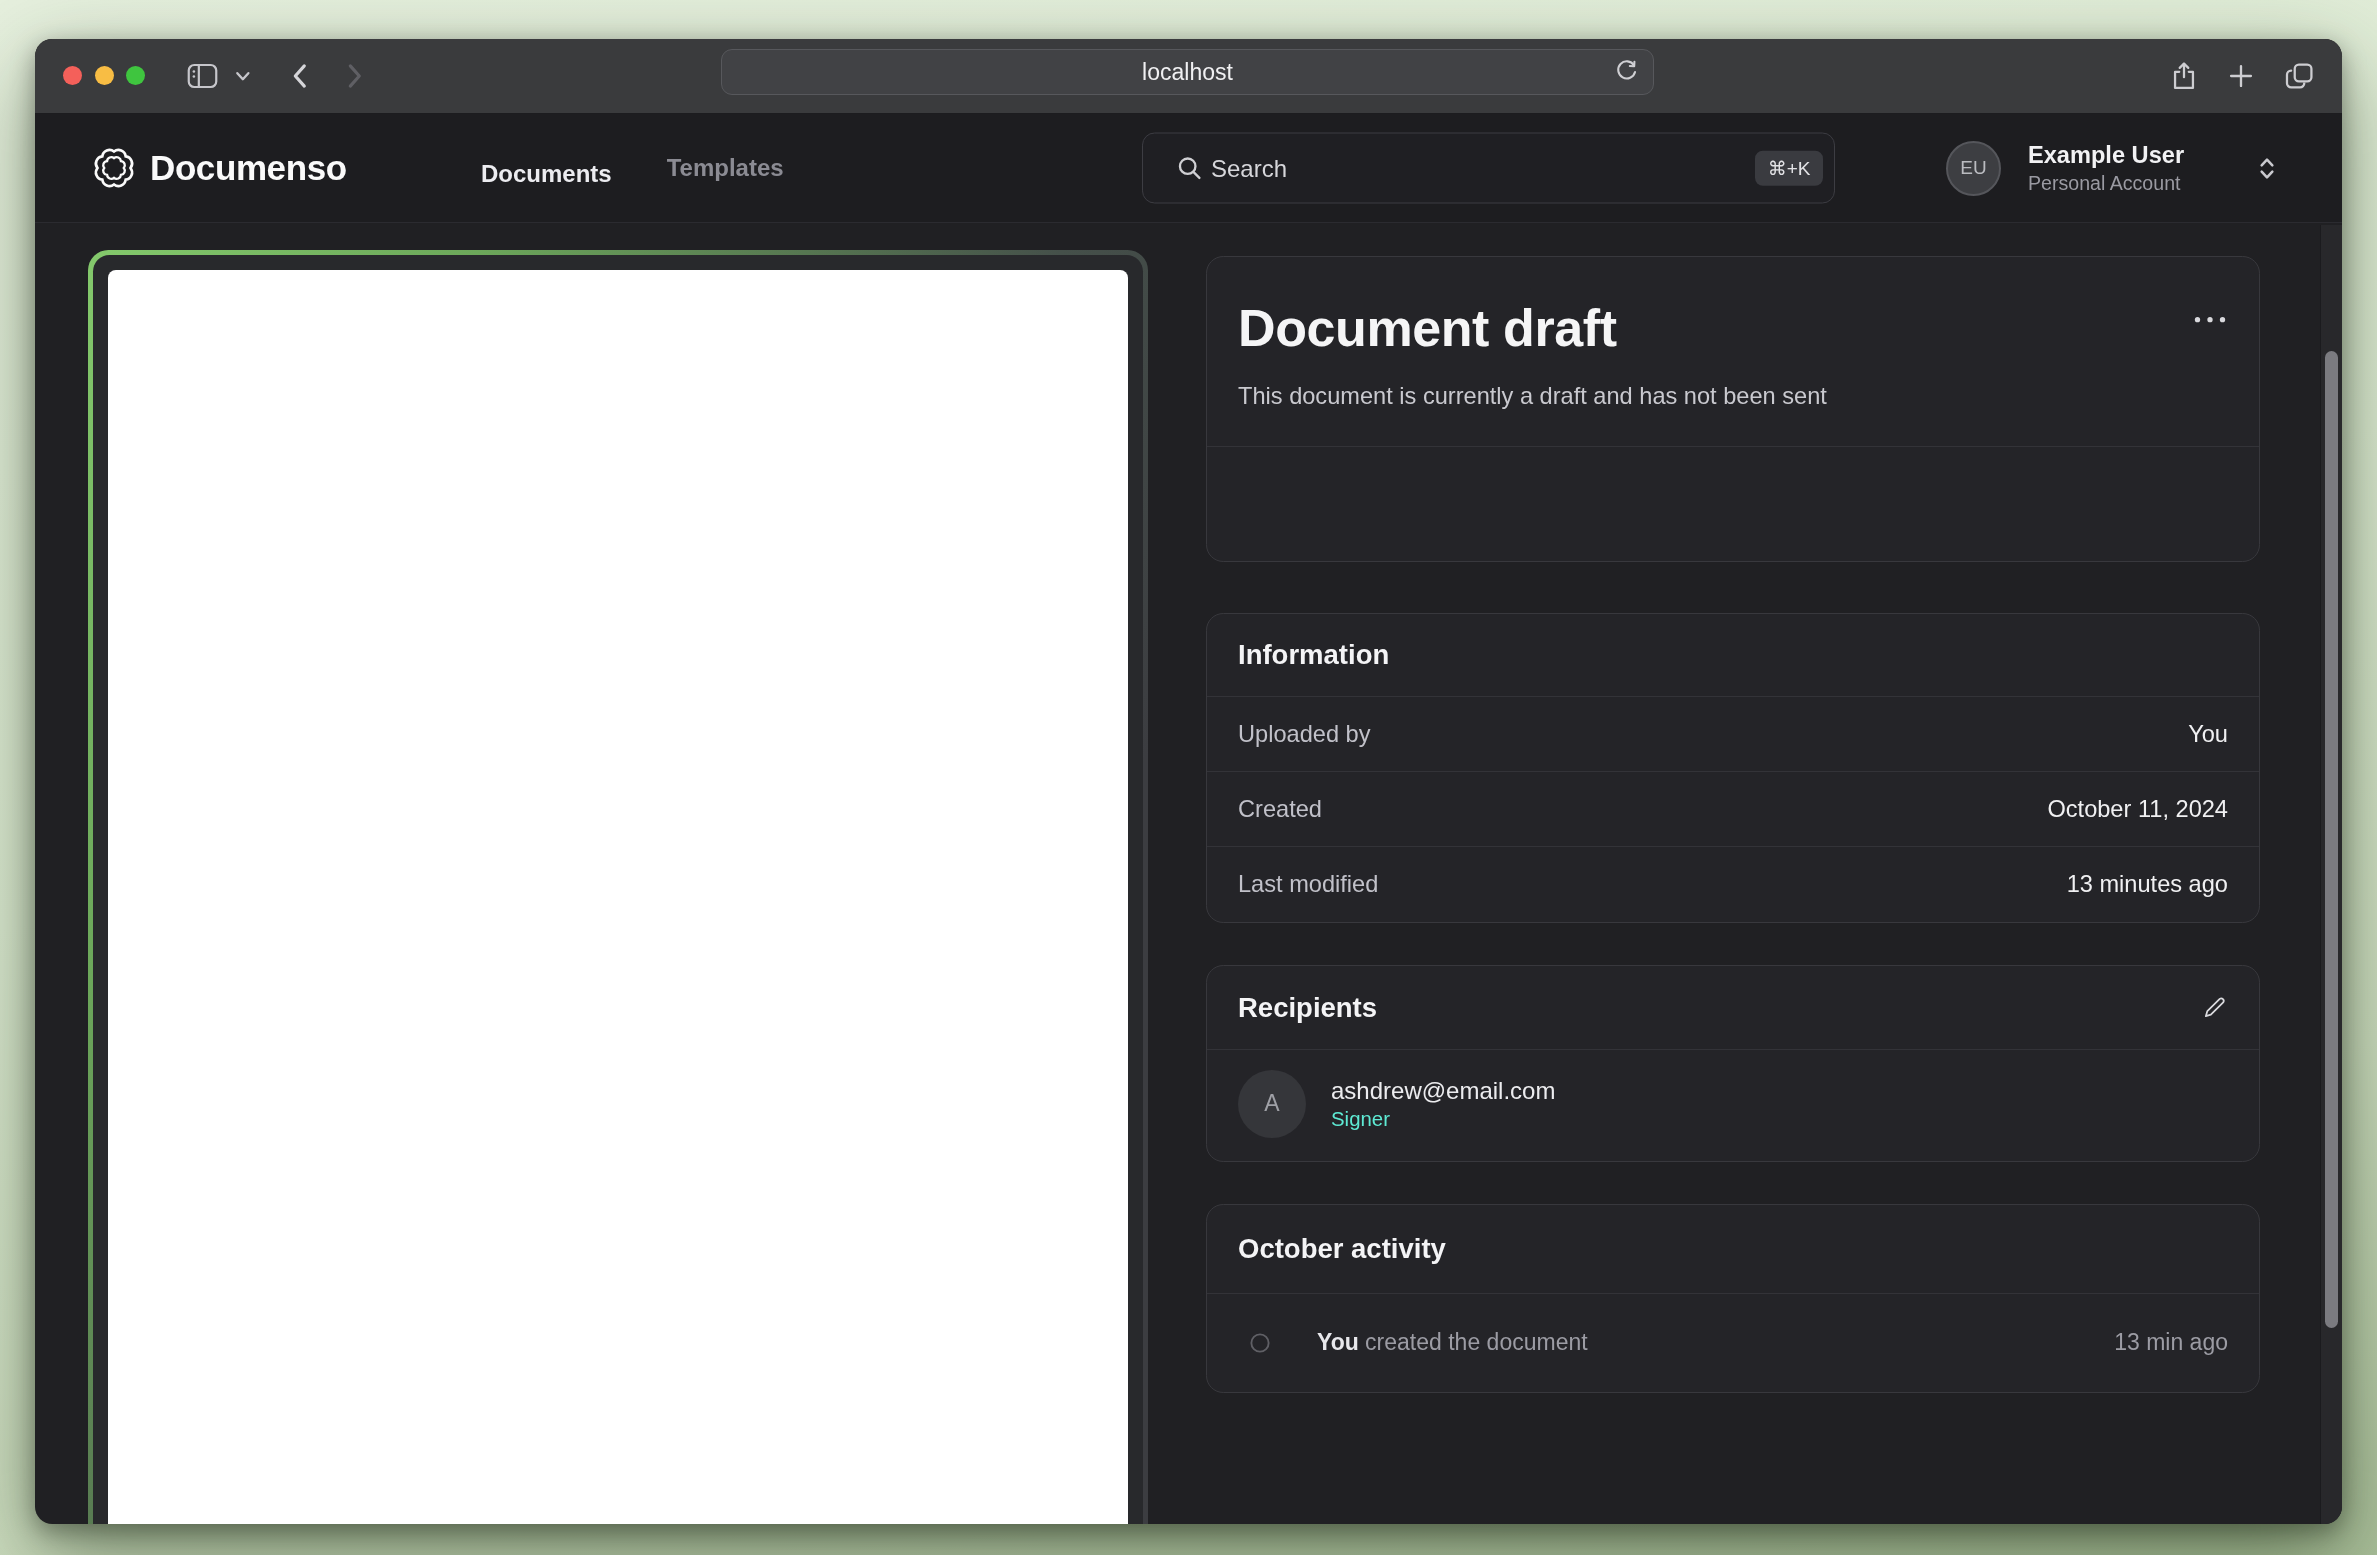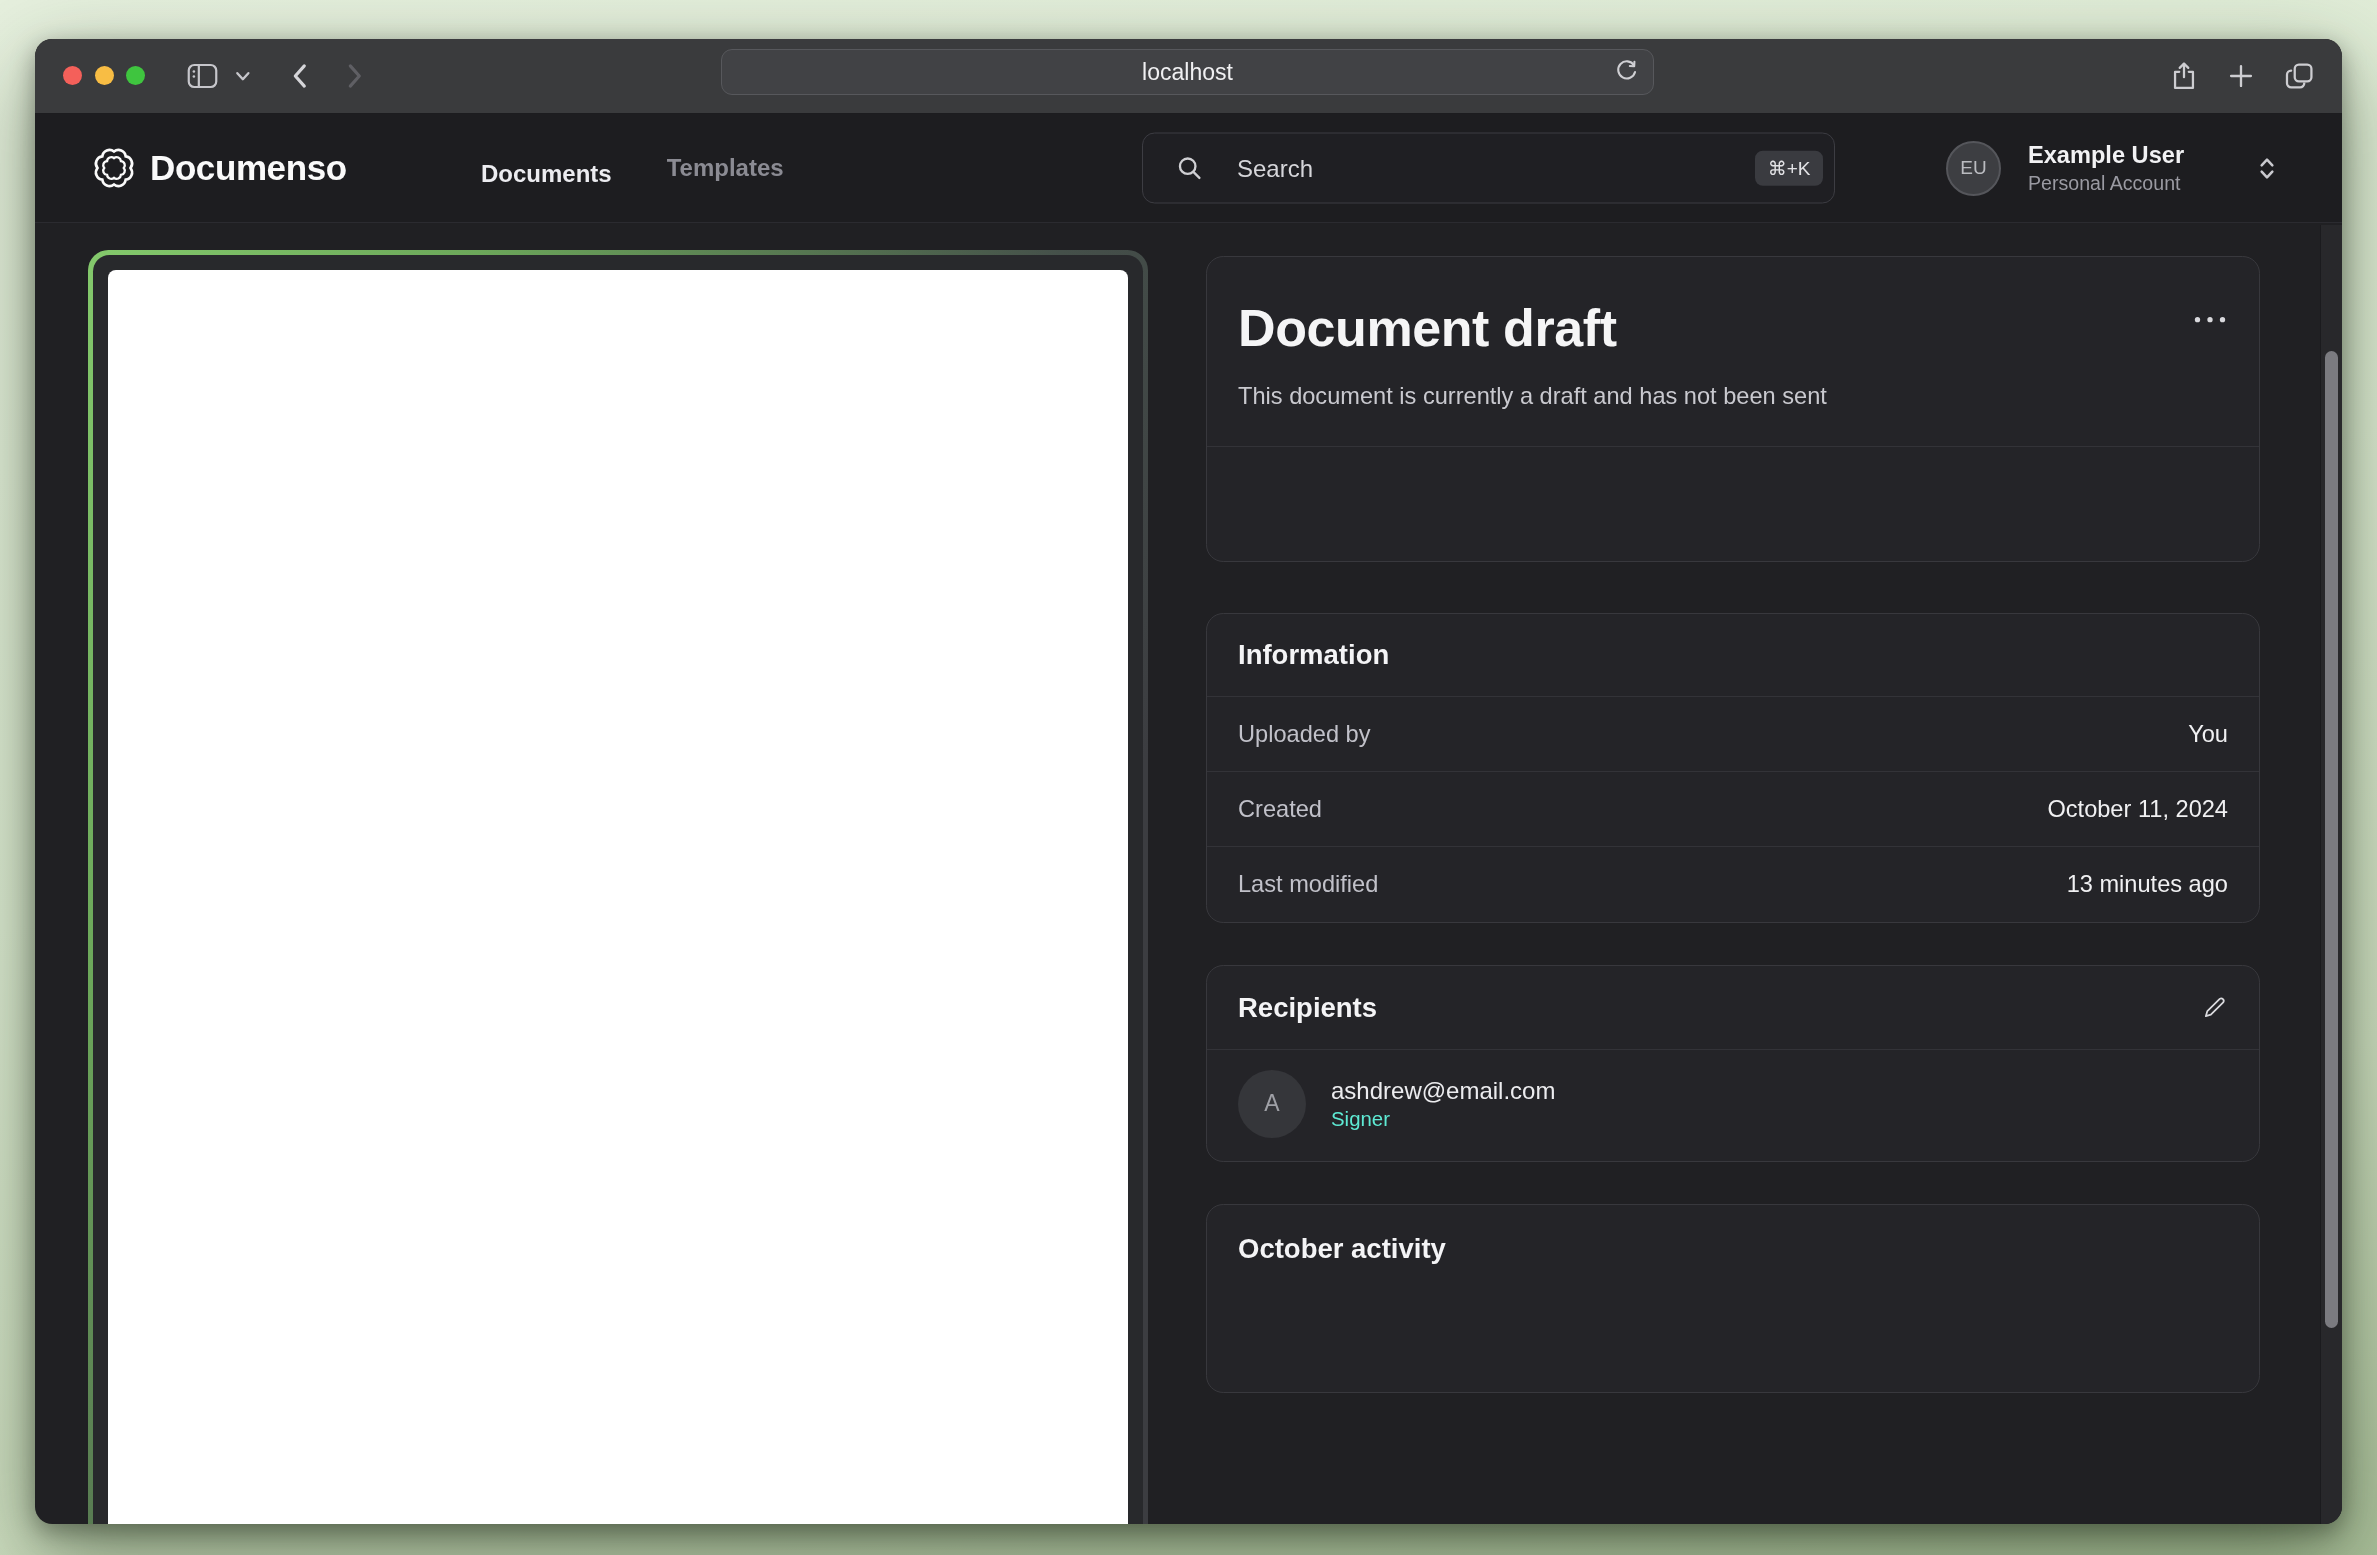--- a/index.html
+++ b/index.html
@@ -31,21 +31,21 @@
   
   .appheader { position:absolute; left:0; top:75px; width:100%; height:109px; background:#1d1d20; border-bottom:1.6px solid #2b2b30; }
   .brand { position:absolute; left:57px; top:0; height:100%; display:flex; align-items:center; gap:14px; }
   .brandname { color:#fafafa; font-size:35px; font-weight:bold; letter-spacing:-0.4px; }
   .nav { position:absolute; left:446px; top:0; height:100%; display:flex; align-items:center; gap:55px; }
   .navitem { font-size:24px; font-weight:600; color:#8b8b93; cursor:pointer; }
   .navitem.active { color:#ececf0;margin-top:12px; }
   .search {
     position:absolute; left:1107px; top:50%; transform:translateY(-50%); width:693px; height:71px;
     background:#1f1f23; border:1.6px solid #3d3d43; border-radius:12.6px;
-    display:flex; align-items:center; padding-left:33px; gap:34px;
+    display:flex; align-items:center; padding-left:33px; gap:8px;
   }
   .searchtext { color:#d6d6da; font-size:24px; }
   .kbd {
     position:absolute; right:11px; top:50%; transform:translateY(-50%);
     background:#3a3b40; color:#e2e2e5; border-radius:7.9px; font-size:19px;
     padding:6.3px 12.6px;
   }
   .user { position:absolute; left:1911px; top:0; height:100%; display:flex; align-items:center; cursor:pointer; }
   .avatar {
     width:55px; height:55px; border-radius:50%; background:#3d3e42; border:2.4px solid #55565b;
@@ -267,20 +267,29 @@
         <div class="recipemail">ashdrew@email.com</div>
         <div class="reciprole">Signer</div>
       </span>
     </div>
   </div>
 
   <div class="card activity">
     <div class="cardheader">
       <span>October activity</span>
     </div>
+    <div class="actrow">
+      <span>
+        <svg width="22" height="22" viewBox="0 0 28 28" fill="none" stroke="#5f5f65" stroke-width="2.4">
+          <circle cx="14" cy="14" r="11"></circle>
+        </svg>
+      </span>
+      <span class="acttext"><b>You</b><span> created the document</span></span>
+      <span class="acttime">13 min ago</span>
+    </div>
   </div>
 
   <div class="gutter">
     <div class="thumb"></div>
   </div>
 
 </div>
 
 
 </body></html>

